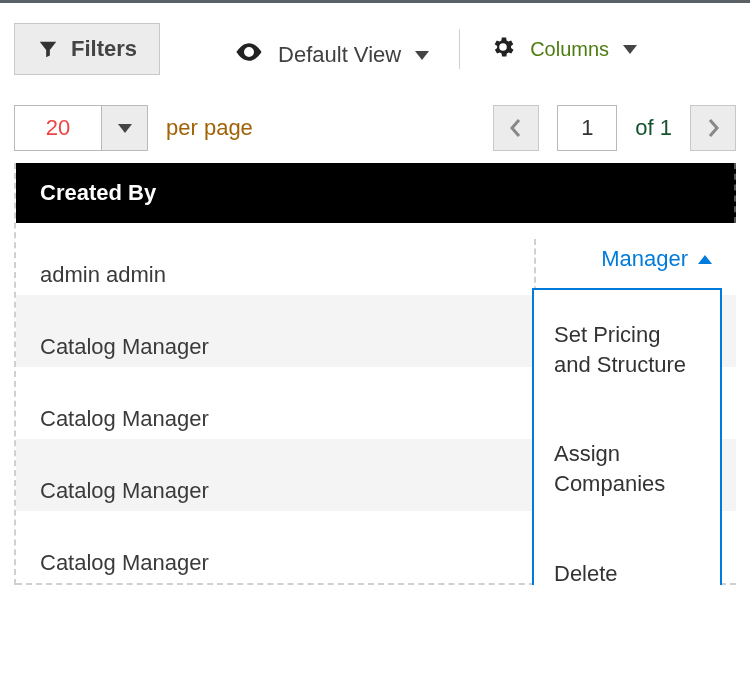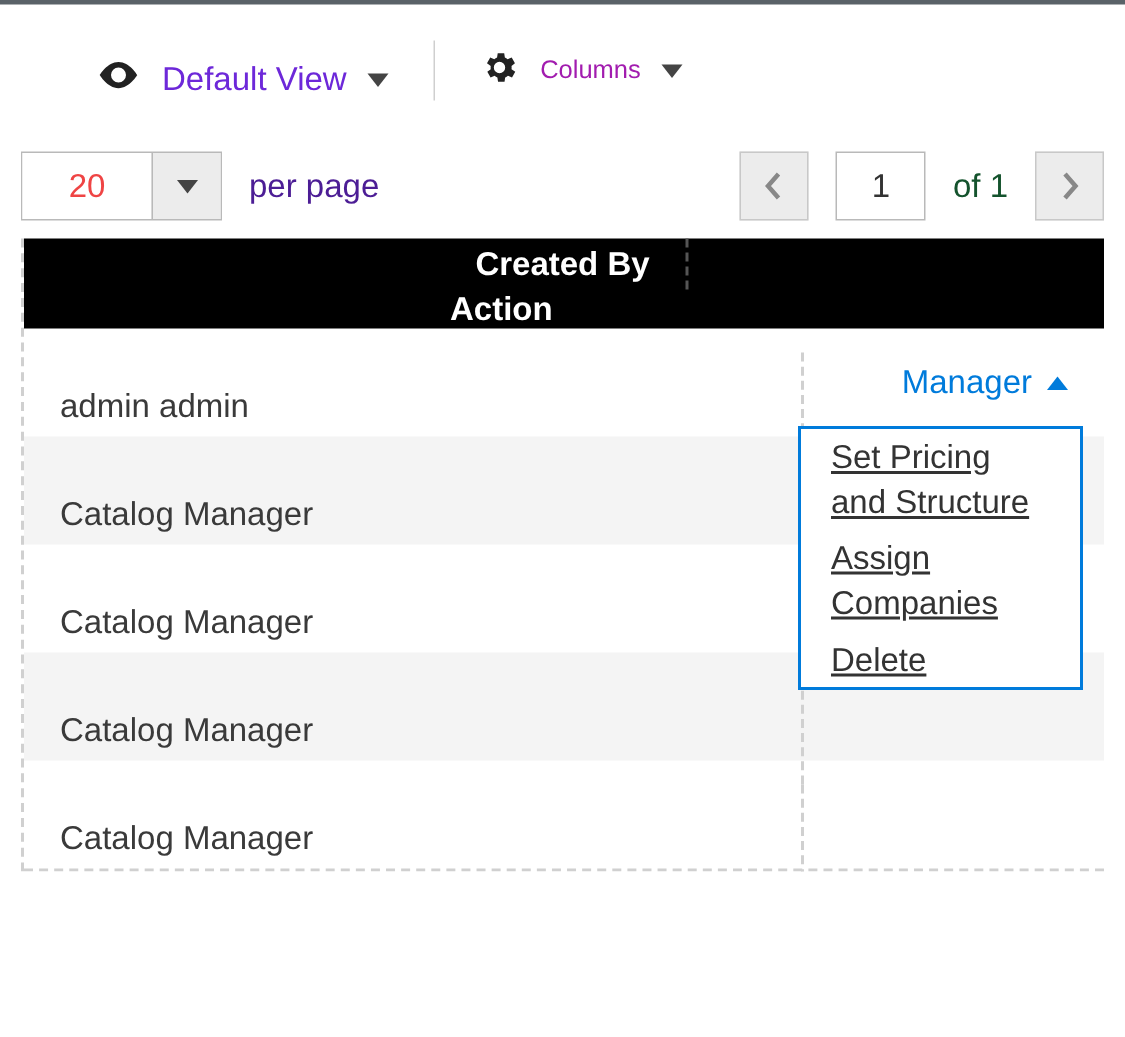--- a/index.html
+++ b/index.html
@@ -34,21 +34,21 @@
       color: #444;
       cursor: pointer;
     }
     .filter-icon svg { display: block; }
 
     .view-group {
       display: inline-flex;
       align-items: center;
       gap: 14px;
       font-size: 22px;
-      color: #6d28d9;
+      color: #404040;
       margin-left: 50px;
       cursor: pointer;
       margin-top: 12px;
     }
     .caret-down {
       display: inline-block;
       width: 0; height: 0;
       border-left: 7px solid transparent;
       border-right: 7px solid transparent;
       border-top: 9px solid #444;
@@ -58,22 +58,22 @@
       width: 1px;
       height: 40px;
       background: #cfcfcf;
       margin: 0 6px;
     }
 
     .columns-group {
       display: inline-flex;
       align-items: center;
       gap: 14px;
-      font-size: 17px;
-      color: #a21caf;
+      font-size: 20px;
+      color: #4d7c0f;
       cursor: pointer;
     }
 
     
     .pager-row {
       display: flex;
       align-items: center;
       gap: 18px;
       margin-bottom: 12px;
     }
@@ -96,21 +96,21 @@
       width: 46px;
       background: #ececec;
       border-left: 1px solid #b9b9b9;
       display: flex;
       align-items: center;
       justify-content: center;
       cursor: pointer;
     }
     .per-page-label {
       font-size: 22px;
-      color: #4c1d95;
+      color: #a16207;
     }
 
     .spacer { flex: 1; }
 
     .nav-btn {
       width: 46px;
       height: 46px;
       background: #ececec;
       border: 1px solid #c8c8c8;
       display: flex;
@@ -135,21 +135,20 @@
     .table-wrap {
       border-left: 2px dashed #d0d0d0;
       position: relative;
     }
     .thead {
       background: #000;
       color: #fff;
       display: flex;
       height: 60px;
       align-items: center;
-      flex-direction: column;
     }
     .th {
       font-size: 22px;
       font-weight: 700;
       padding: 0 24px;
     }
     .th.created-by { flex: 1; border-right: 2px dashed #555; height: 100%; display: flex; align-items: center; }
     .th.action { width: 200px; }
 
     .tbody { }
@@ -185,38 +184,45 @@
     .dropdown {
       position: absolute;
       right: 14px;
       top: 125px;
       width: 190px;
       background: #fff;
       border: 2px solid #007bdb;
       z-index: 10;
     }
     .dropdown-item {
-      padding: 4px 20px;
+      padding: 30px 20px;
       font-size: 22px;
       color: #333;
       cursor: pointer;
       line-height: 1.35;
-      text-decoration: underline;
     }
     .bottom-dash {
       border-top: 2px dashed #d0d0d0;
       margin-top: 0;
     }
   </style>
 </head>
 <body>
 
 <div class="container">
 
   <div class="toolbar">
+    <button class="btn-filters">
+      <span class="filter-icon">
+        <svg width="22" height="22" viewBox="0 0 24 24" fill="#333">
+            <path d="M3 4h18l-7 9v6l-4 2v-8L3 4z"></path>
+          </svg>
+      </span>
+      <span>Filters</span>
+    </button>
 
     <div class="view-group">
       <span>
         <svg width="30" height="30" viewBox="0 0 24 24" fill="#222">
             <path d="M12 5C6 5 2 12 2 12s4 7 10 7 10-7 10-7-4-7-10-7zm0 11a4 4 0 110-8 4 4 0 010 8z"></path>
             <circle cx="12" cy="12" r="2" fill="#fff"></circle>
           </svg>
       </span>
       <span>Default View</span>
       <span class="caret-down"></span>
@@ -256,21 +262,20 @@
     <div class="nav-btn">
       <svg width="16" height="24" viewBox="0 0 16 24">
           <path d="M5 4l7 8-7 8" stroke="#888" stroke-width="3" fill="none"></path>
         </svg>
     </div>
   </div>
 
   <div class="table-wrap">
     <div class="thead">
       <div class="th created-by">Created By</div>
-      <div class="th action">Action</div>
     </div>
     <div class="tbody">
       <div class="tr">
         <div class="td created-by">admin admin</div>
         <div class="td action">
           <span class="select-link">
             <span>Manager</span>
             <span class="caret-up-blue"></span>
           </span>
         </div>

